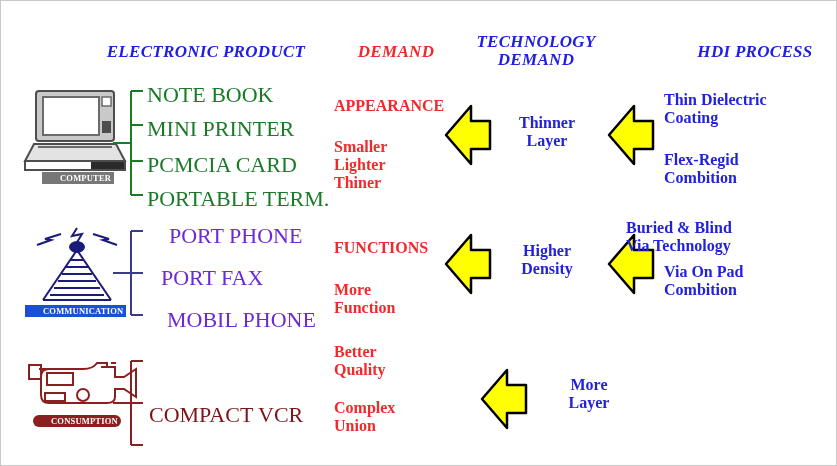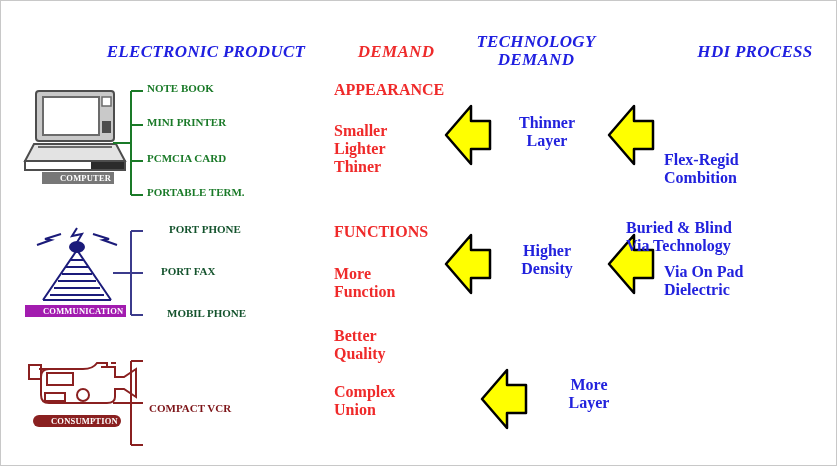--- a/index.html
+++ b/index.html
@@ -27,28 +27,28 @@
     text-align: center;
     line-height: 1.08;
     white-space: pre-line;
   }
   .head-blue { color: #2020e0; }
   .head-red  { color: #ee2b2b; }
 
   
   .item {
     position: absolute;
-    font-weight: bold;
-    font-size: 11px;
+    font-weight: normal;
+    font-size: 22px;
     white-space: pre;
   }
   .c-green { color: #1a7a28; }
-  .c-navy  { color: #14532d; text-align: center; }
+  .c-navy  { color: #6d28d9; text-align: center; }
   .c-maroon{ color: #7d1418; margin-top: 48px; }
-  .c-red   { color: #ef2a2a; }
+  .c-red   { color: #ef2a2a; margin-top: 16px; }
   .c-blue  { color: #2222dd; }
 
   
   .txtblock {
     position: absolute;
     font-weight: bold;
     font-size: 16px;
     line-height: 1.12;
     white-space: pre-line;
   }
@@ -59,21 +59,21 @@
     position: absolute;
     font-weight: bold;
     font-size: 8.5px;
     letter-spacing: .2px;
     color: #ffffff;
     padding: 1px 3px 1px 18px;
     text-align: center;
     white-space: nowrap;
   }
   .cap-gray { background: #777777; }
-  .cap-navy { background: #a21caf; }
+  .cap-navy { background: #1d4ed8; }
   .cap-mar  { background: #8a2020; }
 
   svg { display: block; overflow: visible; }
 </style>
 </head>
 <body>
 
 <div id="canvas">
 
   <div class="col-head head-blue abs" style="left:60px; top:42px; width:290px;">ELECTRONIC PRODUCT</div>
@@ -132,20 +132,22 @@
 
   <div class="txtblock c-blue center" style="left:498px; top:113px; width:96px;">Thinner
 Layer</div>
 
   <div class="abs" style="left:606px; top:103px;">
     <svg width="50" height="62" viewBox="0 0 50 62">
       <path d="M2 31 L27 2 L27 17 L46 17 L46 45 L27 45 L27 60 Z" fill="#ffff00" stroke="#000000" stroke-width="2.5" stroke-linejoin="round"></path>
     </svg>
   </div>
 
+  <div class="txtblock c-blue" style="left:663px; top:90px;">Thin  Dielectric
+Coating</div>
   <div class="txtblock c-blue" style="left:663px; top:150px;">Flex-Regid
 Combition</div>
 
   <div class="abs" style="left:24px; top:219px;">
     <svg width="104" height="86" viewBox="0 0 104 86">
       <g stroke="#1b1b7a" stroke-width="2" fill="none">
         <path d="M52 8 L47 16 L57 14 L51 24"></path>
         <path d="M36 14 l-16 5 l6 1 l-14 5"></path>
         <path d="M68 14 l16 5 l-6 1 l14 5"></path>
         <ellipse cx="52" cy="27" rx="7" ry="5" fill="#1b1b7a"></ellipse>
@@ -187,21 +189,21 @@
 
   <div class="abs" style="left:606px; top:232px;">
     <svg width="50" height="62" viewBox="0 0 50 62">
       <path d="M2 31 L27 2 L27 17 L46 17 L46 45 L27 45 L27 60 Z" fill="#ffff00" stroke="#000000" stroke-width="2.5" stroke-linejoin="round"></path>
     </svg>
   </div>
 
   <div class="txtblock c-blue" style="left:625px; top:218px;">Buried &amp; Blind
 Via Technology</div>
   <div class="txtblock c-blue" style="left:663px; top:262px;">Via On Pad
-Dielectric</div>
+Combition</div>
 
   <div class="abs" style="left:26px; top:356px;">
     <svg width="106" height="54" viewBox="0 0 106 54">
       <g stroke="#8a2020" stroke-width="2" fill="none">
         <path d="M12 12 h44 q10 0 14 -6 h10 v4 h8 v10 h9 l12 -8 v28 l-12 -8 h-9 v8 q0 6 -8 6 h-58 q-8 0 -8 -8 v-18 q0 -8 8 -8 z"></path>
         <rect x="2" y="8" width="12" height="14"></rect>
         <rect x="20" y="16" width="26" height="12"></rect>
         <rect x="18" y="36" width="20" height="8"></rect>
         <circle cx="56" cy="38" r="6"></circle>
         <path d="M74 10 h14 M76 6 h5 M84 6 h5"></path>

